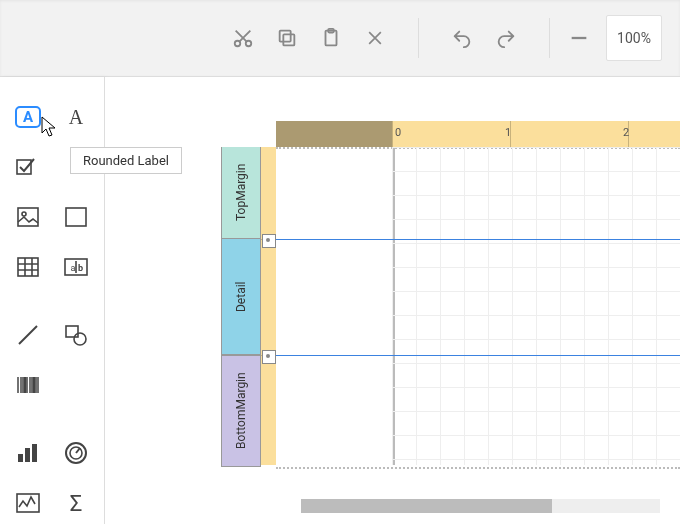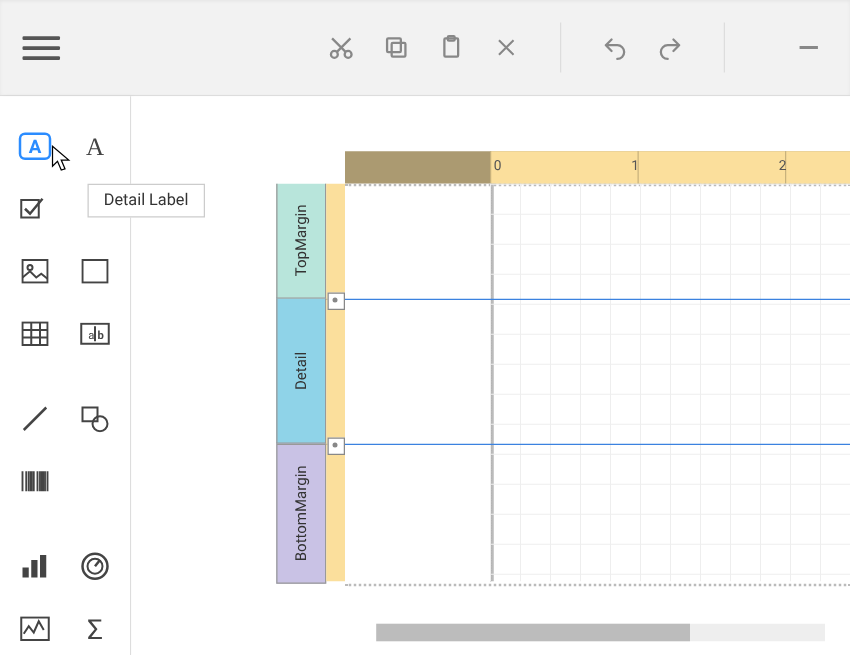--- a/index.html
+++ b/index.html
@@ -90,20 +90,21 @@
         </svg>
       </div>
     <div class="tb-sep"></div>
   </div>
   <div class="zoom">
     <div class="tb-btn">
         <svg width="22" height="22" viewBox="0 0 24 24">
           <path d="M4 12h16" stroke-width="2.5"></path>
         </svg>
       </div>
+    <div class="zoom-input">100%</div>
   </div>
 </div>
 
 <div class="main">
 
   <div class="toolbox">
     <div class="tbx-row">
       <div class="tbx-btn active">
           <svg width="28" height="24" viewBox="0 0 28 24">
             <rect x="2" y="2" width="24" height="20" rx="4" stroke-width="2"></rect>
@@ -253,13 +254,13 @@
     </div>
   </div>
 
 </div>
 
 <div class="cursor">
   <svg width="16" height="22" viewBox="0 0 16 22">
       <path d="M1 1l0 16 4-4 3 7 3-1-3-7 6 0z" fill="#fff" stroke="#000" stroke-width="1"></path>
     </svg>
 </div>
-<div class="tooltip">Detail Label</div>
+<div class="tooltip">Rounded Label</div>
 
 </body></html>

